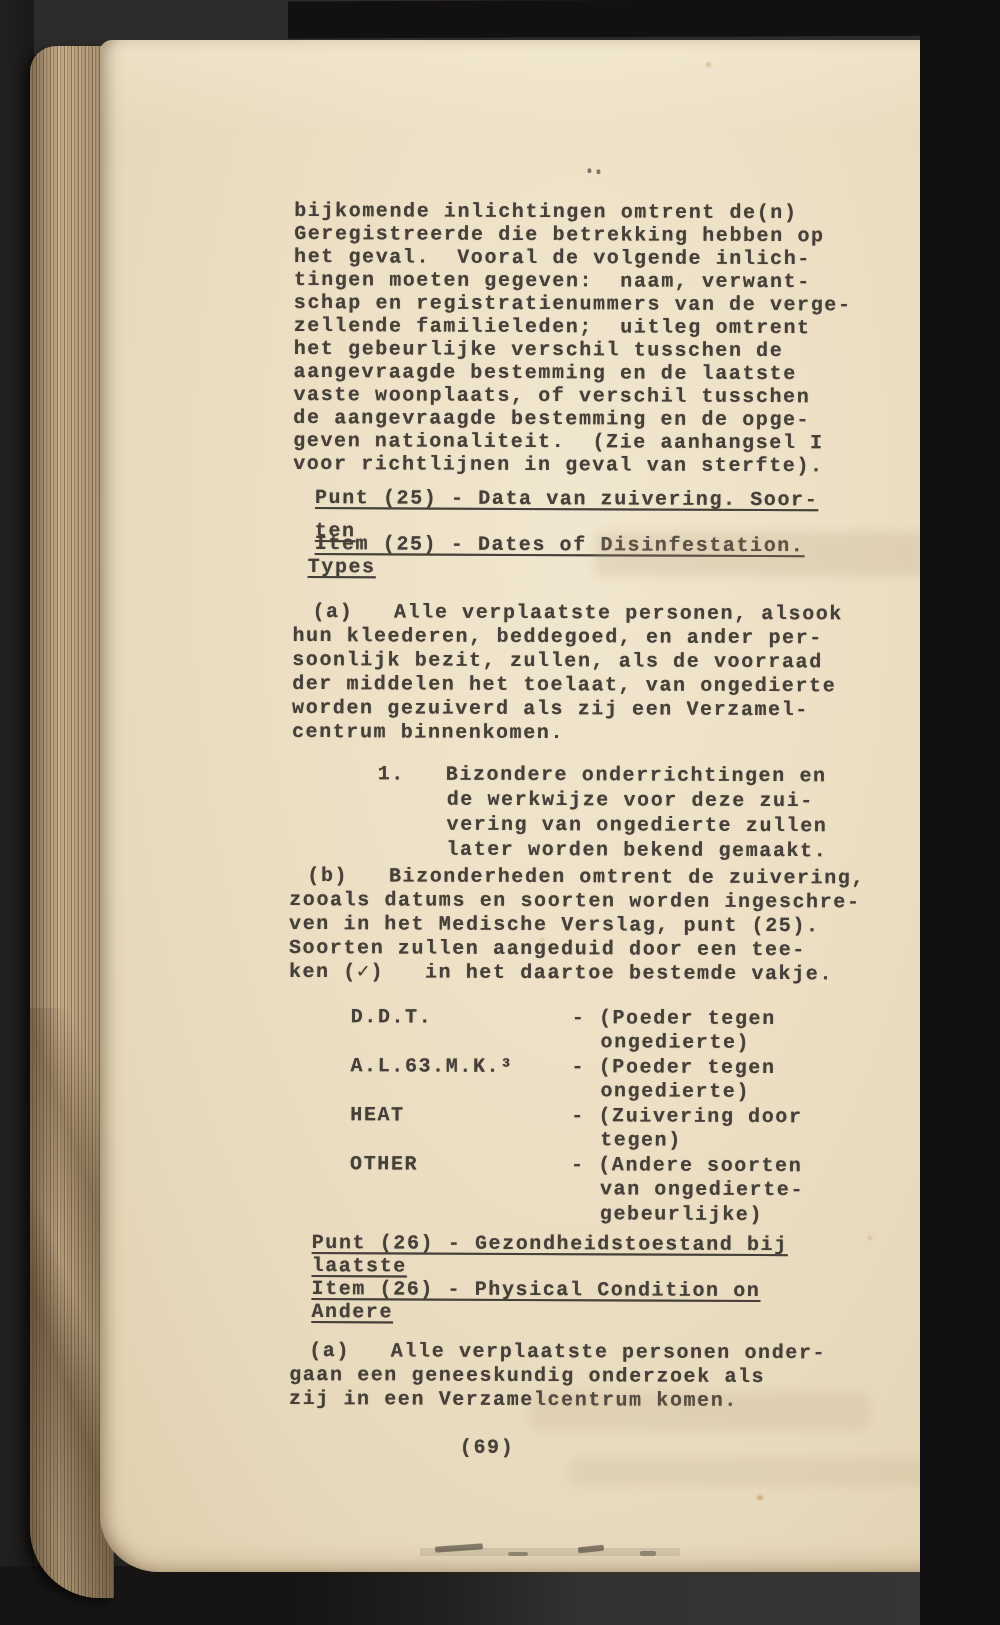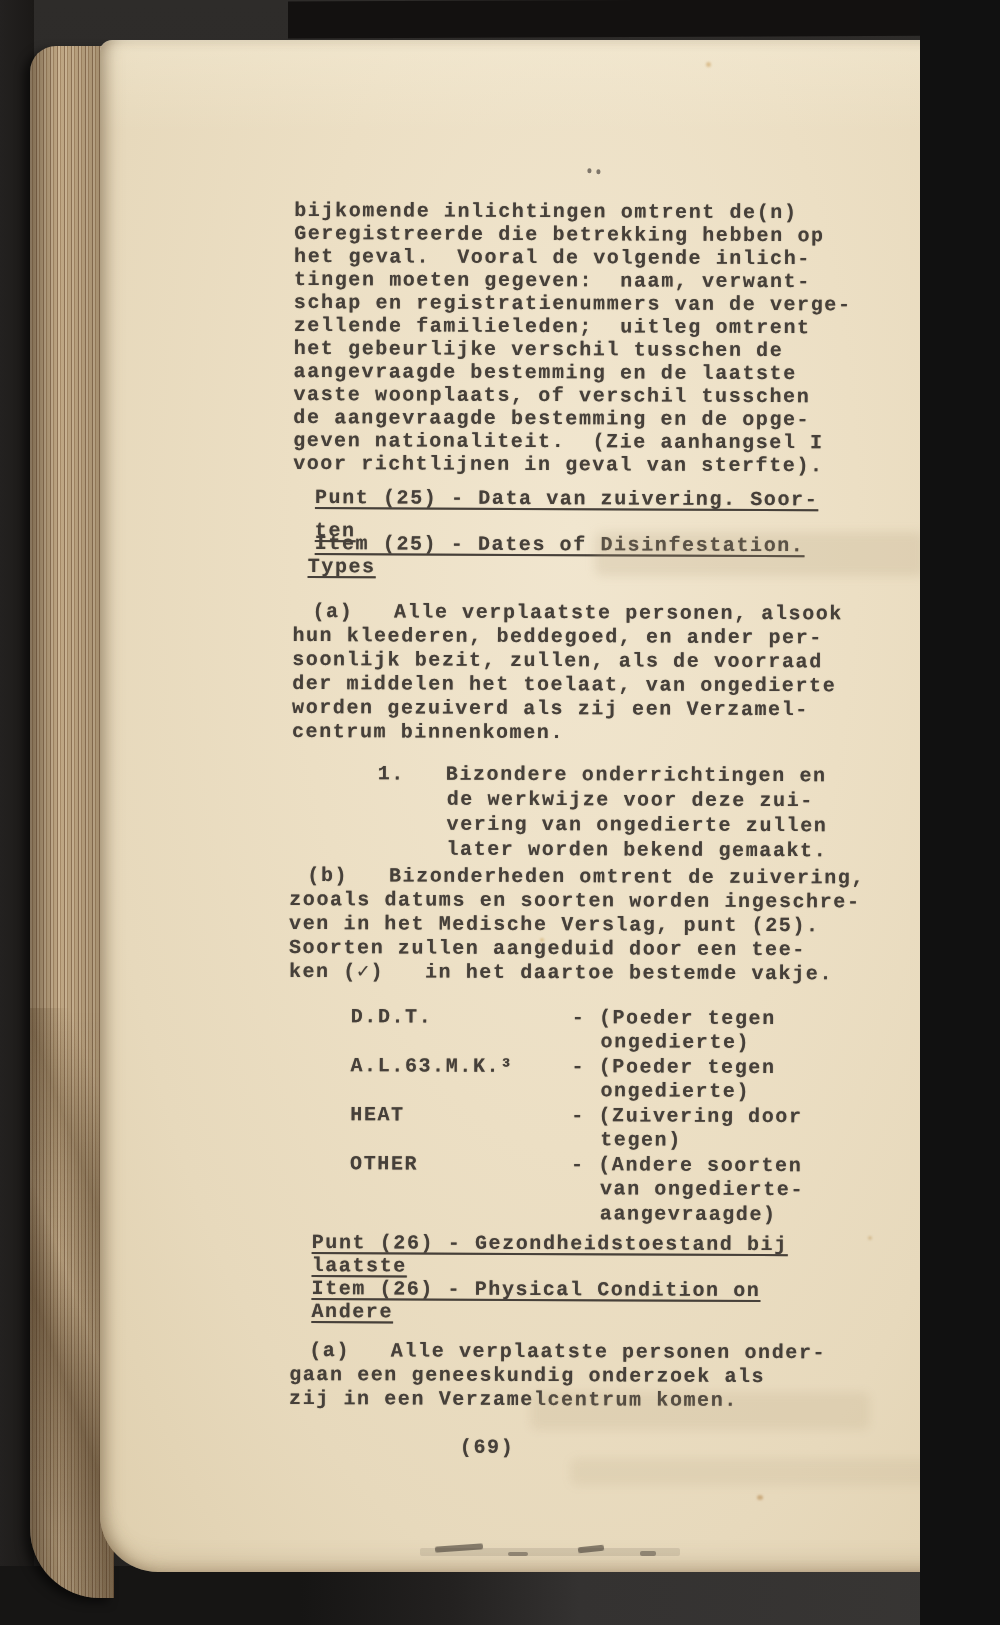--- a/index.html
+++ b/index.html
@@ -112,21 +112,21 @@
       <div class="tl" style="left:505px;top:990px">ongedierte)</div>
       <div class="tl" style="left:255px;top:1015px">A.L.63.M.K.³</div>
       <div class="tl" style="left:476px;top:1015px">- (Poeder tegen</div>
       <div class="tl" style="left:505px;top:1039px">ongedierte)</div>
       <div class="tl" style="left:255px;top:1064px">HEAT</div>
       <div class="tl" style="left:476px;top:1064px">- (Zuivering door</div>
       <div class="tl" style="left:505px;top:1088px">tegen)</div>
       <div class="tl" style="left:255px;top:1113px">OTHER</div>
       <div class="tl" style="left:476px;top:1113px">- (Andere soorten</div>
       <div class="tl" style="left:505px;top:1137px">van ongedierte-</div>
-      <div class="tl" style="left:505px;top:1162px">aangevraagde)</div>
+      <div class="tl" style="left:505px;top:1162px">gebeurlijke)</div>
 
       <div class="tl u" style="left:217px;top:1192px">Punt (26) - Gezondheidstoestand bij</div>
       <div class="tl u" style="left:217px;top:1215px">laatste</div>
       <div class="tl u" style="left:217px;top:1238px">Item (26) - Physical Condition on</div>
       <div class="tl u" style="left:217px;top:1261px">Andere</div>
 
       <div class="tl" style="left:215px;top:1300px">(a)   Alle verplaatste personen onder-</div>
       <div class="tl" style="left:195px;top:1324px">gaan een geneeskundig onderzoek als</div>
       <div class="tl" style="left:195px;top:1348px">zij in een Verzamelcentrum komen.</div>
 

